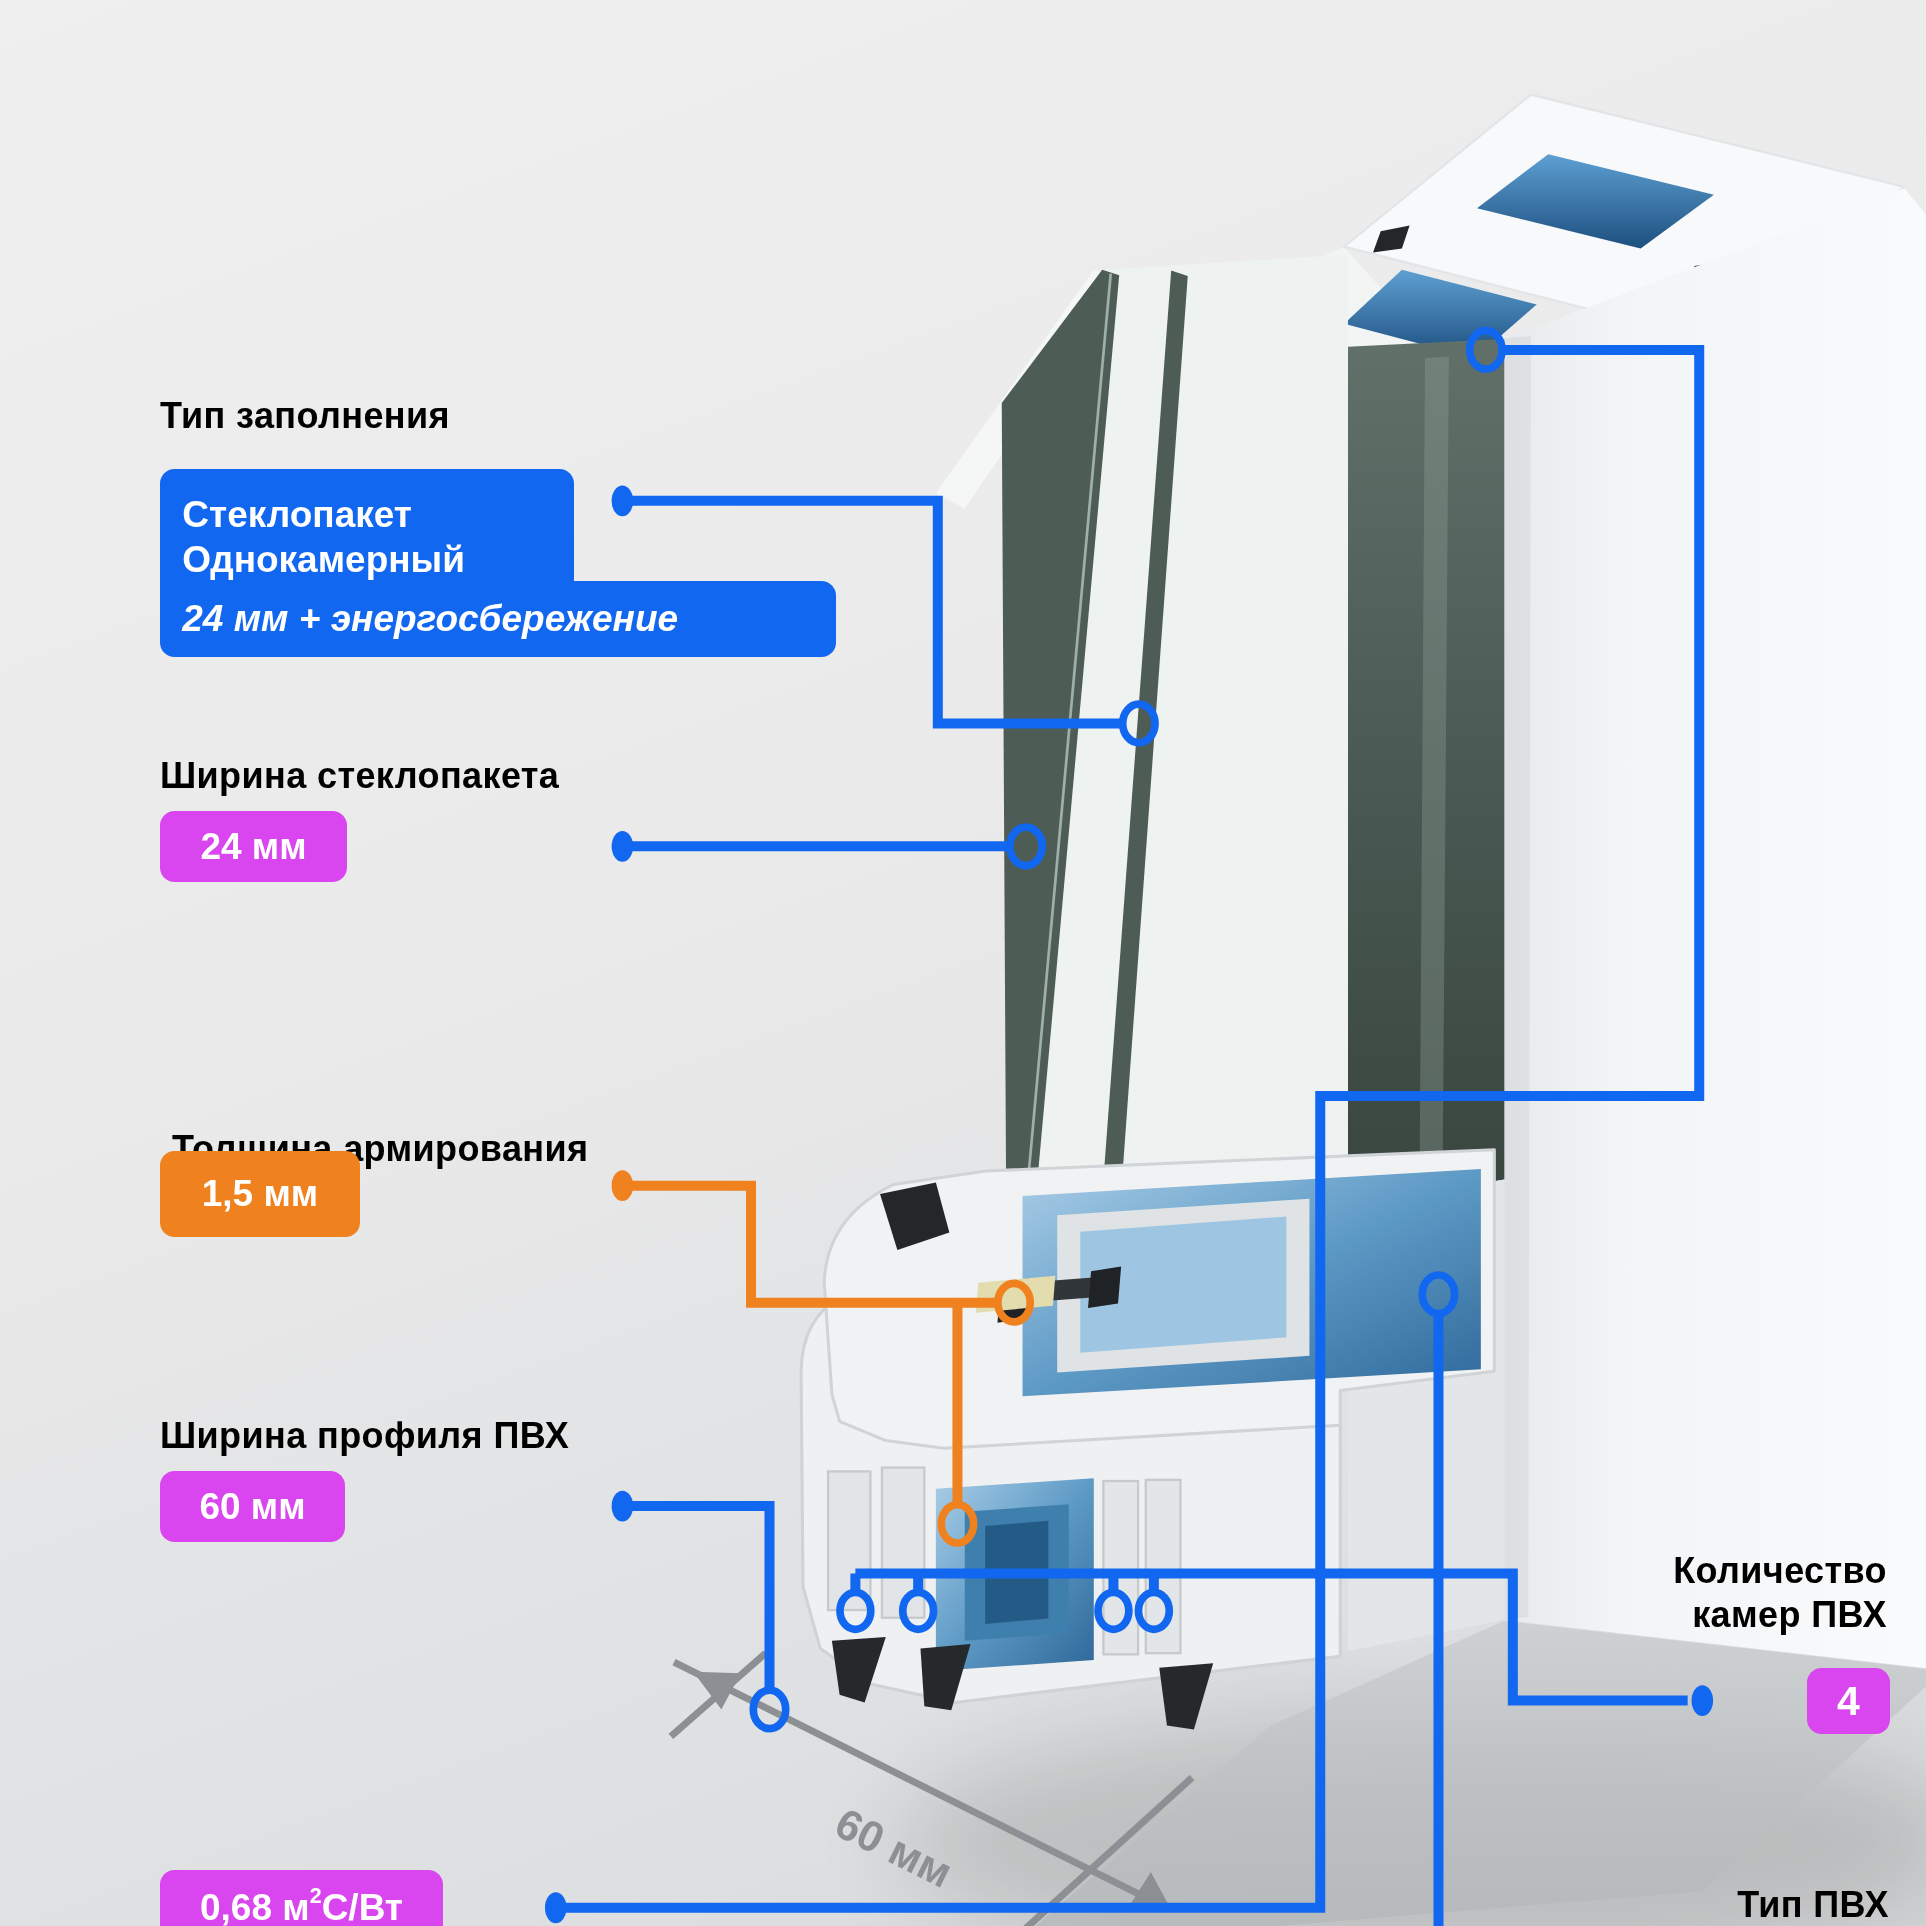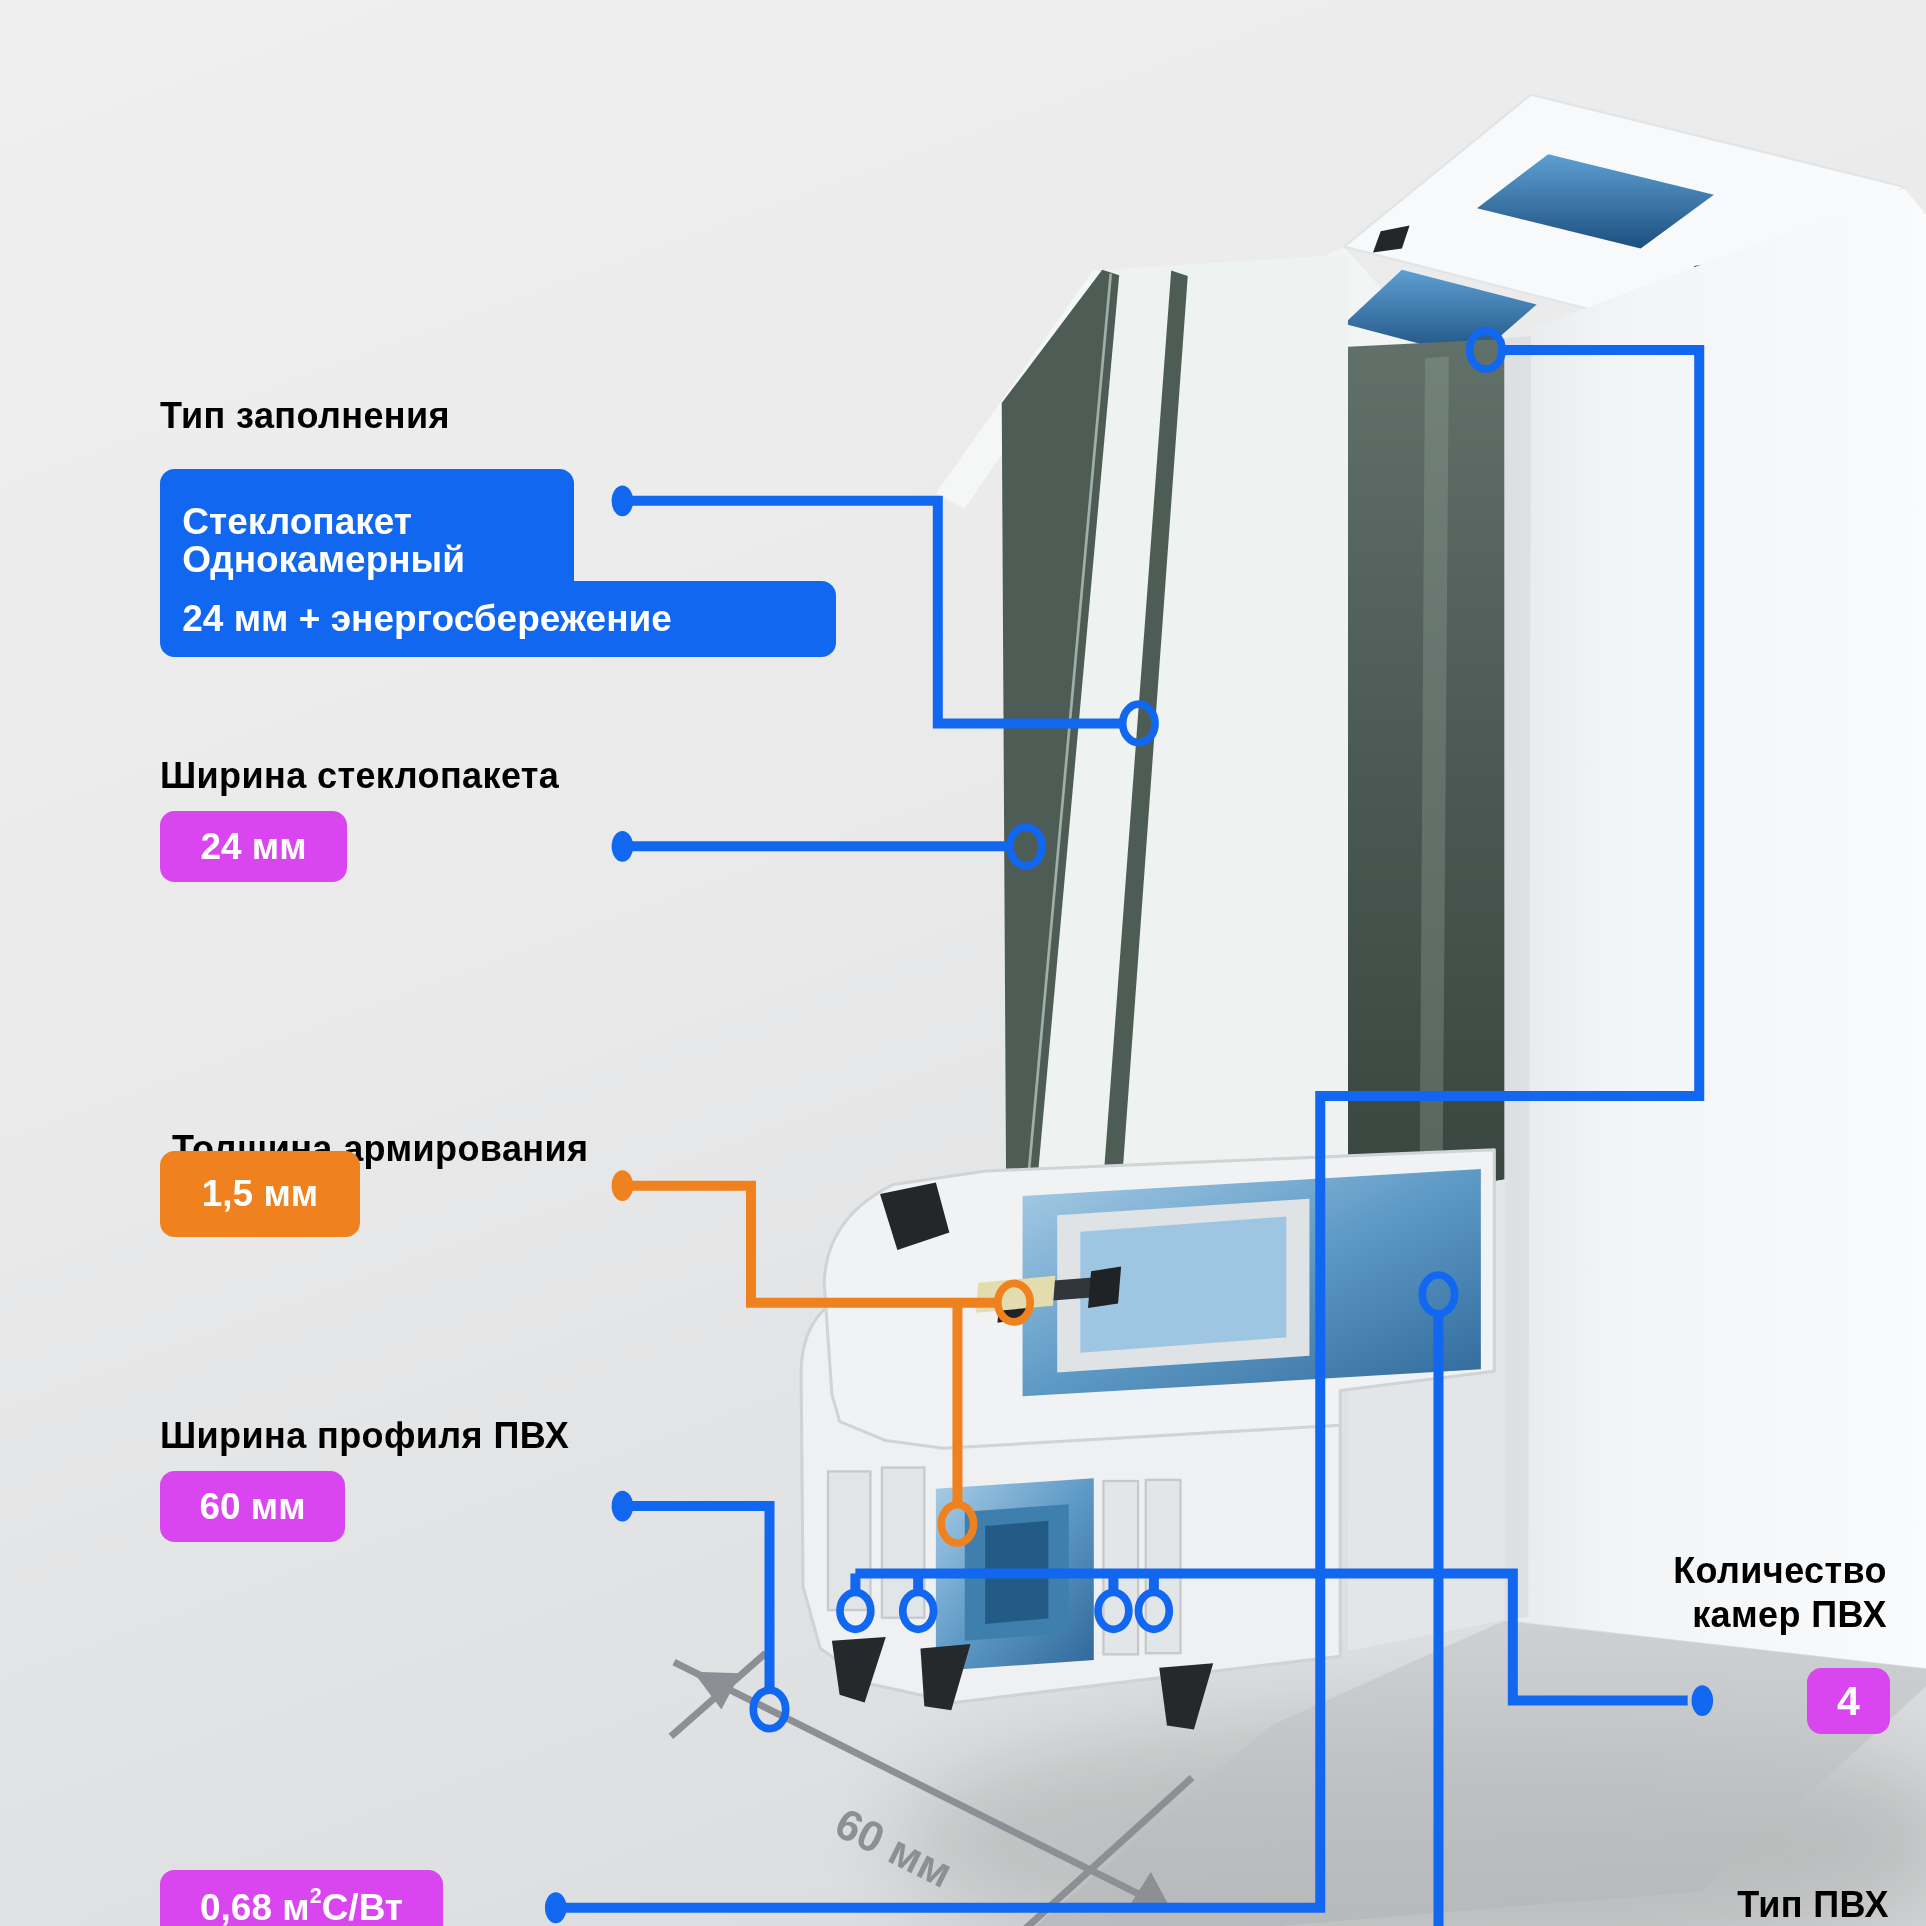--- a/index.html
+++ b/index.html
@@ -13,21 +13,21 @@
   .h.right{text-align:right;}
   .badge{position:absolute;background:#d946ef;color:#fff;font-weight:600;font-size:37px;
          border-radius:14.6px;display:flex;align-items:center;justify-content:center;white-space:nowrap;}
   .badge.orange{background:#f0811f;}
   .badge sup{font-size:58%;line-height:0;position:relative;top:-0.55em;}
   
   .step-badge{position:absolute;left:160px;top:469px;color:#fff;font-weight:600;font-size:37px;}
   .step-top{position:absolute;left:0;top:0;width:414px;height:112px;background:#1267f0;border-radius:14.6px 14.6px 0 0;}
   .step-bottom{position:absolute;left:0;top:112px;width:676px;height:76px;background:#1267f0;border-radius:0 14.6px 14.6px 14.6px;}
   .step-line{position:absolute;left:22.3px;white-space:nowrap;line-height:1;}
-  .sl1{top:34px;} .sl2{top:72px;} .sl3{top:131px;}
+  .sl1{top:27px;} .sl2{top:72px;} .sl3{top:131px;font-style:italic;}
 </style>
 </head>
 <body>
 
 <svg id="scene" viewBox="0 0 5315 5488" aria-hidden="true">
   <defs>
     <linearGradient id="faceGrad" x1="0" y1="0" x2="1" y2="0">
       <stop offset="0" stop-color="#e7eaec"></stop>
         <stop offset="0.25" stop-color="#f2f4f5"></stop>
         <stop offset="1" stop-color="#fafbfc"></stop>

